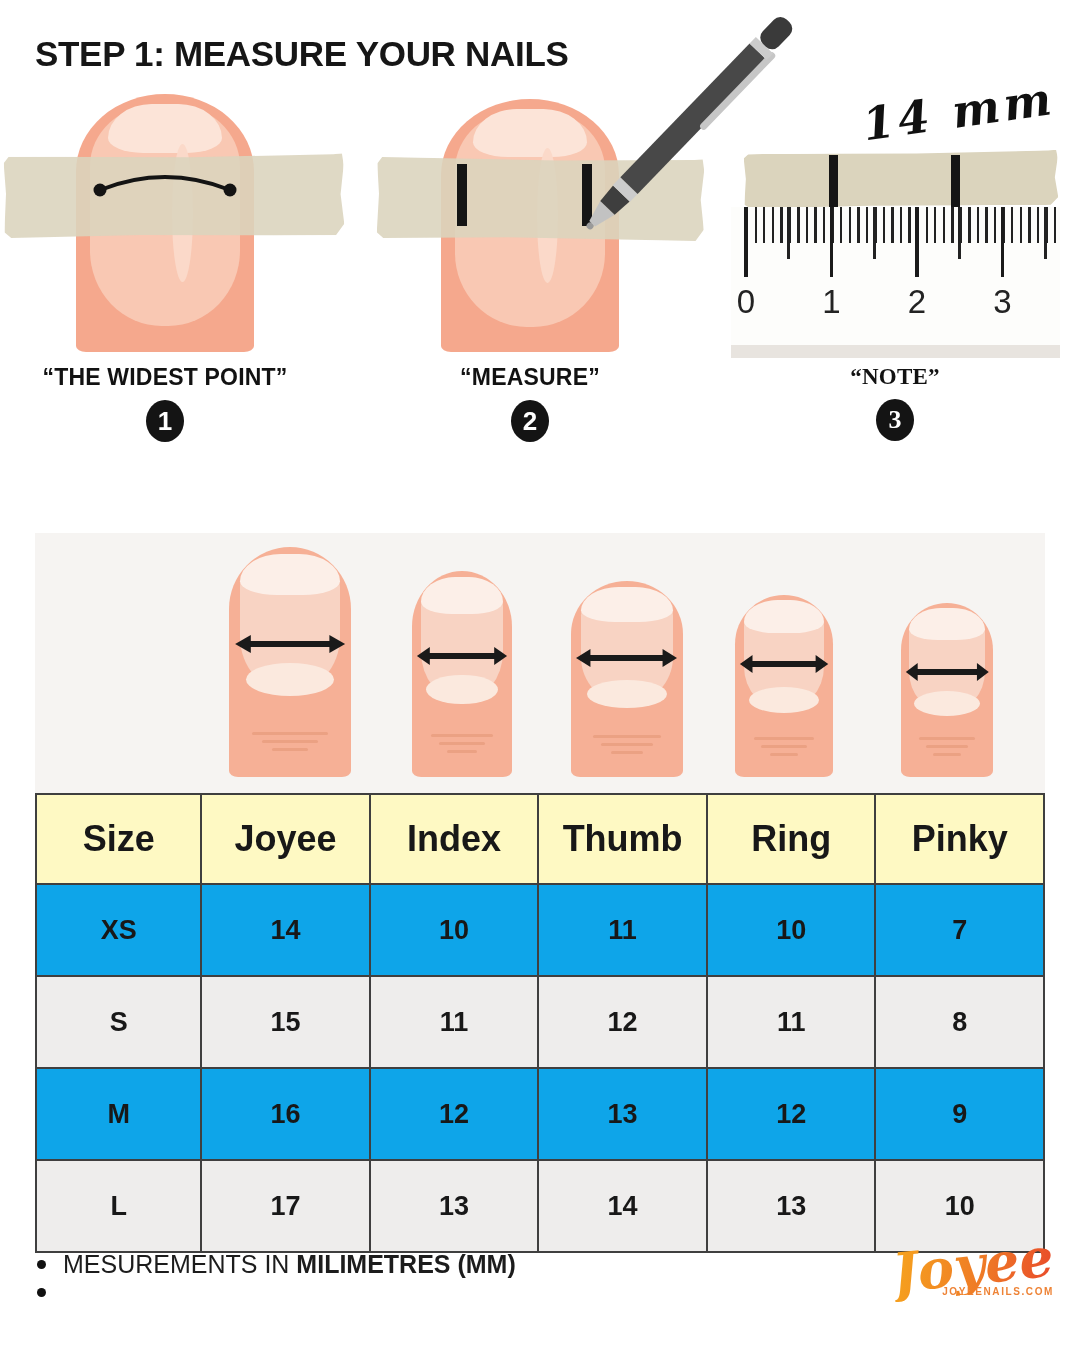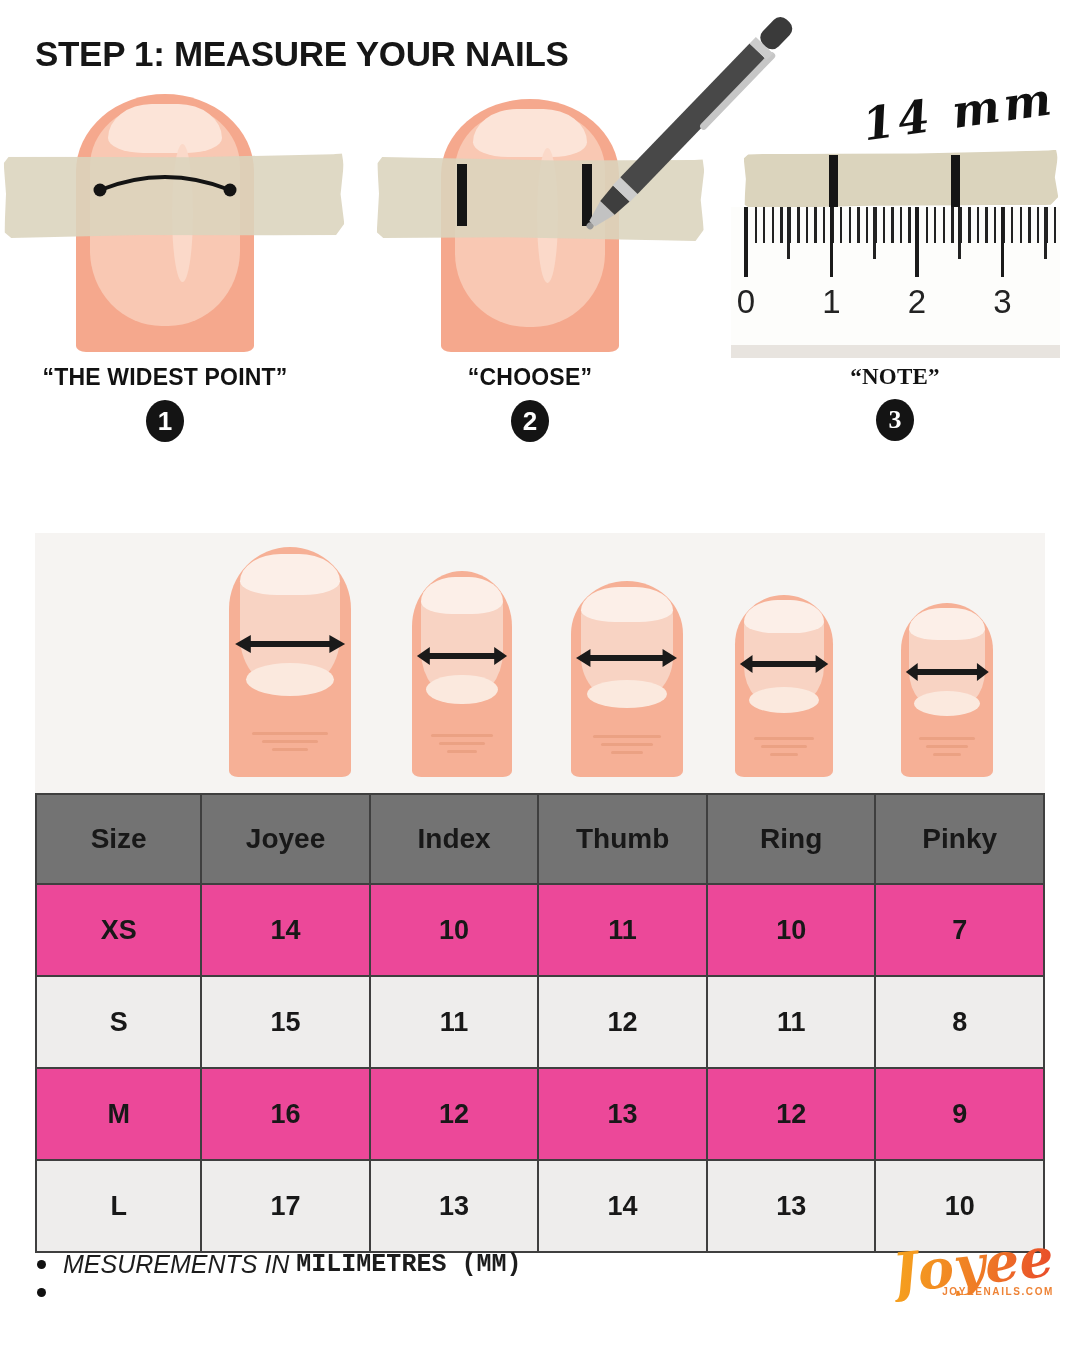--- a/index.html
+++ b/index.html
@@ -61,31 +61,31 @@
   .f2-lines{position:absolute;left:15%;right:15%;bottom:9%;}
   .f2-lines i{display:block;height:3px;background:#eba183;border-radius:3px;margin:5px auto;}
   .f2-lines i:nth-child(1){width:88%;}
   .f2-lines i:nth-child(2){width:66%;}
   .f2-lines i:nth-child(3){width:42%;}
   .f2-arrow{position:absolute;left:4%;right:4%;width:92%;height:22px;}
 
   
   #size-table{position:absolute;left:35px;top:793px;width:1010px;border-collapse:collapse;table-layout:fixed;}
   #size-table th,#size-table td{border:2px solid #3f3f3f;text-align:center;font-weight:700;color:#181818;}
-  #size-table th{height:86px;font-size:28px;background:#737373;}
+  #size-table th{height:86px;font-size:36px;background:#fef9c3;}
   #size-table td{height:88px;font-size:27px;}
-  #size-table tr.row-odd td{background:#ec4899;}
+  #size-table tr.row-odd td{background:#0ea5e9;}
   #size-table tr.row-even td{background:#eeedec;}
 
   
   #notes{position:absolute;left:35px;top:1250px;width:720px;display:flex;flex-direction:column;gap:9px;}
   .note-line{display:flex;align-items:center;font-size:25px;color:#1c1c1c;}
   .note-dot{width:9px;height:9px;border-radius:50%;background:#111;margin:0 17px 0 2px;flex:0 0 auto;}
-  .note-bold{font-weight:700;white-space:pre;font-family:Liberation Mono, monospace;}
-  .note-text{white-space:pre;font-style:italic;}
+  .note-bold{font-weight:700;white-space:pre;}
+  .note-text{white-space:pre;}
 
   #logo{position:absolute;left:885px;top:1236px;width:175px;text-align:center;}
   .logo-name{display:inline-block;font-family:"DejaVu Serif",serif;font-style:italic;font-weight:700;
              font-size:54px;line-height:58px;transform:rotate(-6deg);
              background:linear-gradient(105deg,#f6a21e 5%,#ef7b26 55%,#e94e2a 95%);
              -webkit-background-clip:text;background-clip:text;color:transparent;}
   .logo-site{margin-top:-8px;text-align:right;padding-right:6px;font-size:10px;font-weight:700;
              letter-spacing:1.6px;color:#ee8336;}
 </style>
 </head>
@@ -151,21 +151,21 @@
     <span class="rnum" style="left:186px;">2</span>
     <span class="rnum" style="left:271.5px;">3</span>
   </div>
   <div id="ruler-shadow"></div>
 
   <div class="cap" style="left:-5px;">
     <div class="cap-text">“THE WIDEST POINT”</div>
     <div class="badge">1</div>
   </div>
   <div class="cap" style="left:360px;">
-    <div class="cap-text">“CHOOSE”</div>
+    <div class="cap-text">“MEASURE”</div>
     <div class="badge">2</div>
   </div>
   <div class="cap" style="left:725px;font-family:Liberation Serif, serif;">
     <div class="cap-text">“NOTE”</div>
     <div class="badge">3</div>
   </div>
 
 
   <div id="panel">
     <div class="f2" style="left:194px;width:122px;height:230px;">

